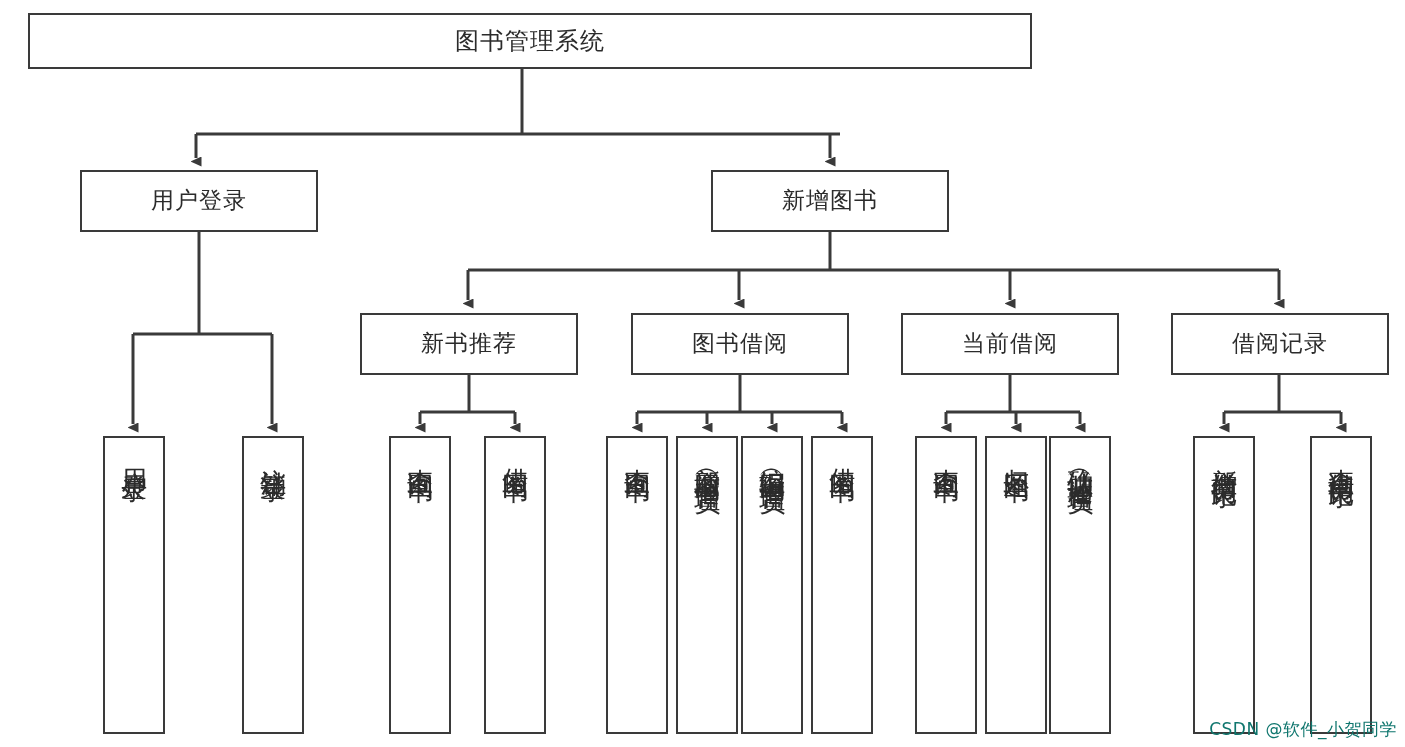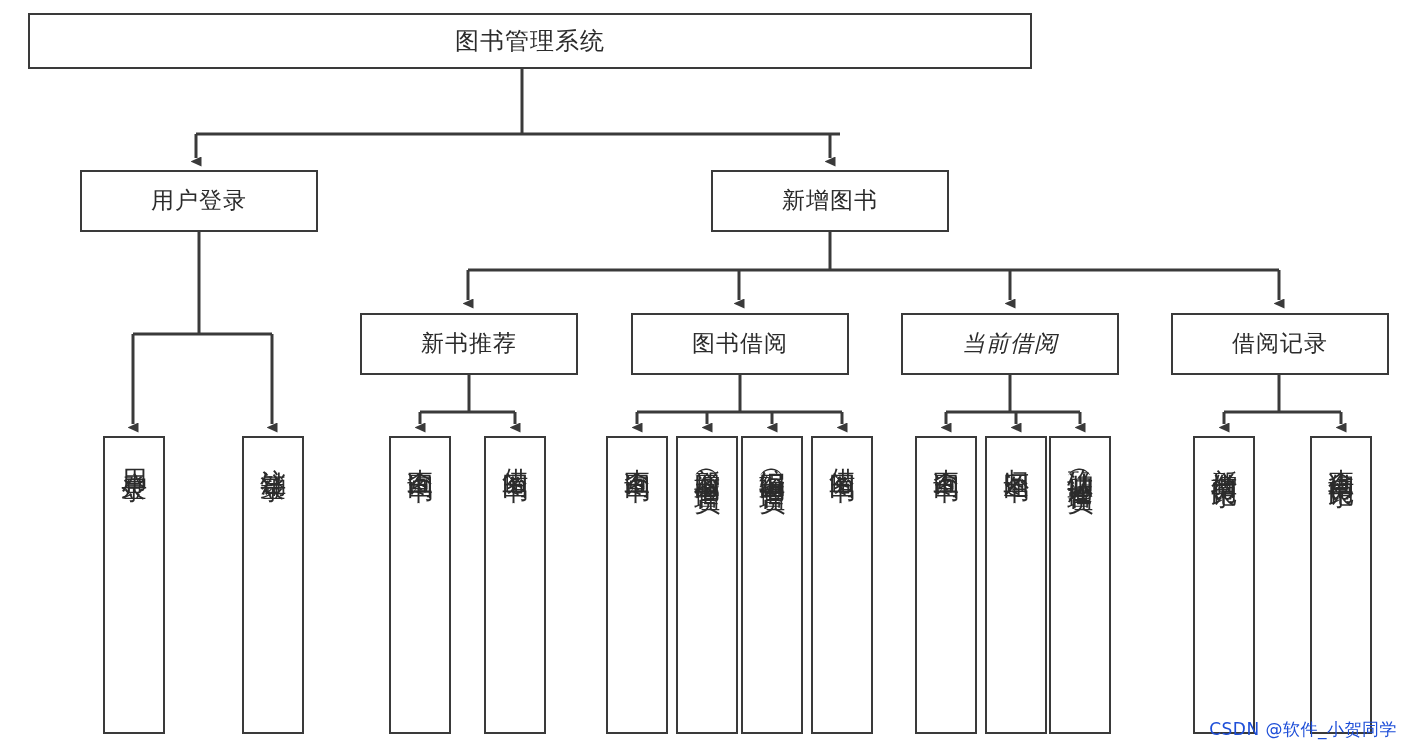--- a/index.html
+++ b/index.html
@@ -40,21 +40,21 @@
     font-size:26px;
     line-height:1.06;
     letter-spacing:3px;
     white-space:pre;
   }
   .watermark{
     position:absolute;
     right:8px;
     bottom:6px;
     font-size:17px;
-    color:#1d4ed8;
+    color:#0f766e;
     letter-spacing:0.5px;
     z-index:5;
     white-space:nowrap;
   }
 </style>
 </head>
 <body>
 
 <div id="canvas">
 
@@ -118,21 +118,21 @@
   <div class="node h" style="left:711px;top:170px;width:238px;height:62px;">
     <span class="lbl">新增图书</span>
   </div>
 
   <div class="node h" style="left:631px;top:313px;width:218px;height:62px;">
     <span class="lbl">图书借阅</span>
   </div>
   <div class="node h" style="left:360px;top:313px;width:218px;height:62px;">
     <span class="lbl">新书推荐</span>
   </div>
-  <div class="node h" style="left:901px;top:313px;width:218px;height:62px;font-style:italic;">
+  <div class="node h" style="left:901px;top:313px;width:218px;height:62px;">
     <span class="lbl">当前借阅</span>
   </div>
   <div class="node h" style="left:1171px;top:313px;width:218px;height:62px;">
     <span class="lbl">借阅记录</span>
   </div>
 
   <div class="node v" style="left:103px;top:436px;width:62px;height:298px;">
     <span class="lbl">用户登录</span>
   </div>
   <div class="node v" style="left:242px;top:436px;width:62px;height:298px;">

